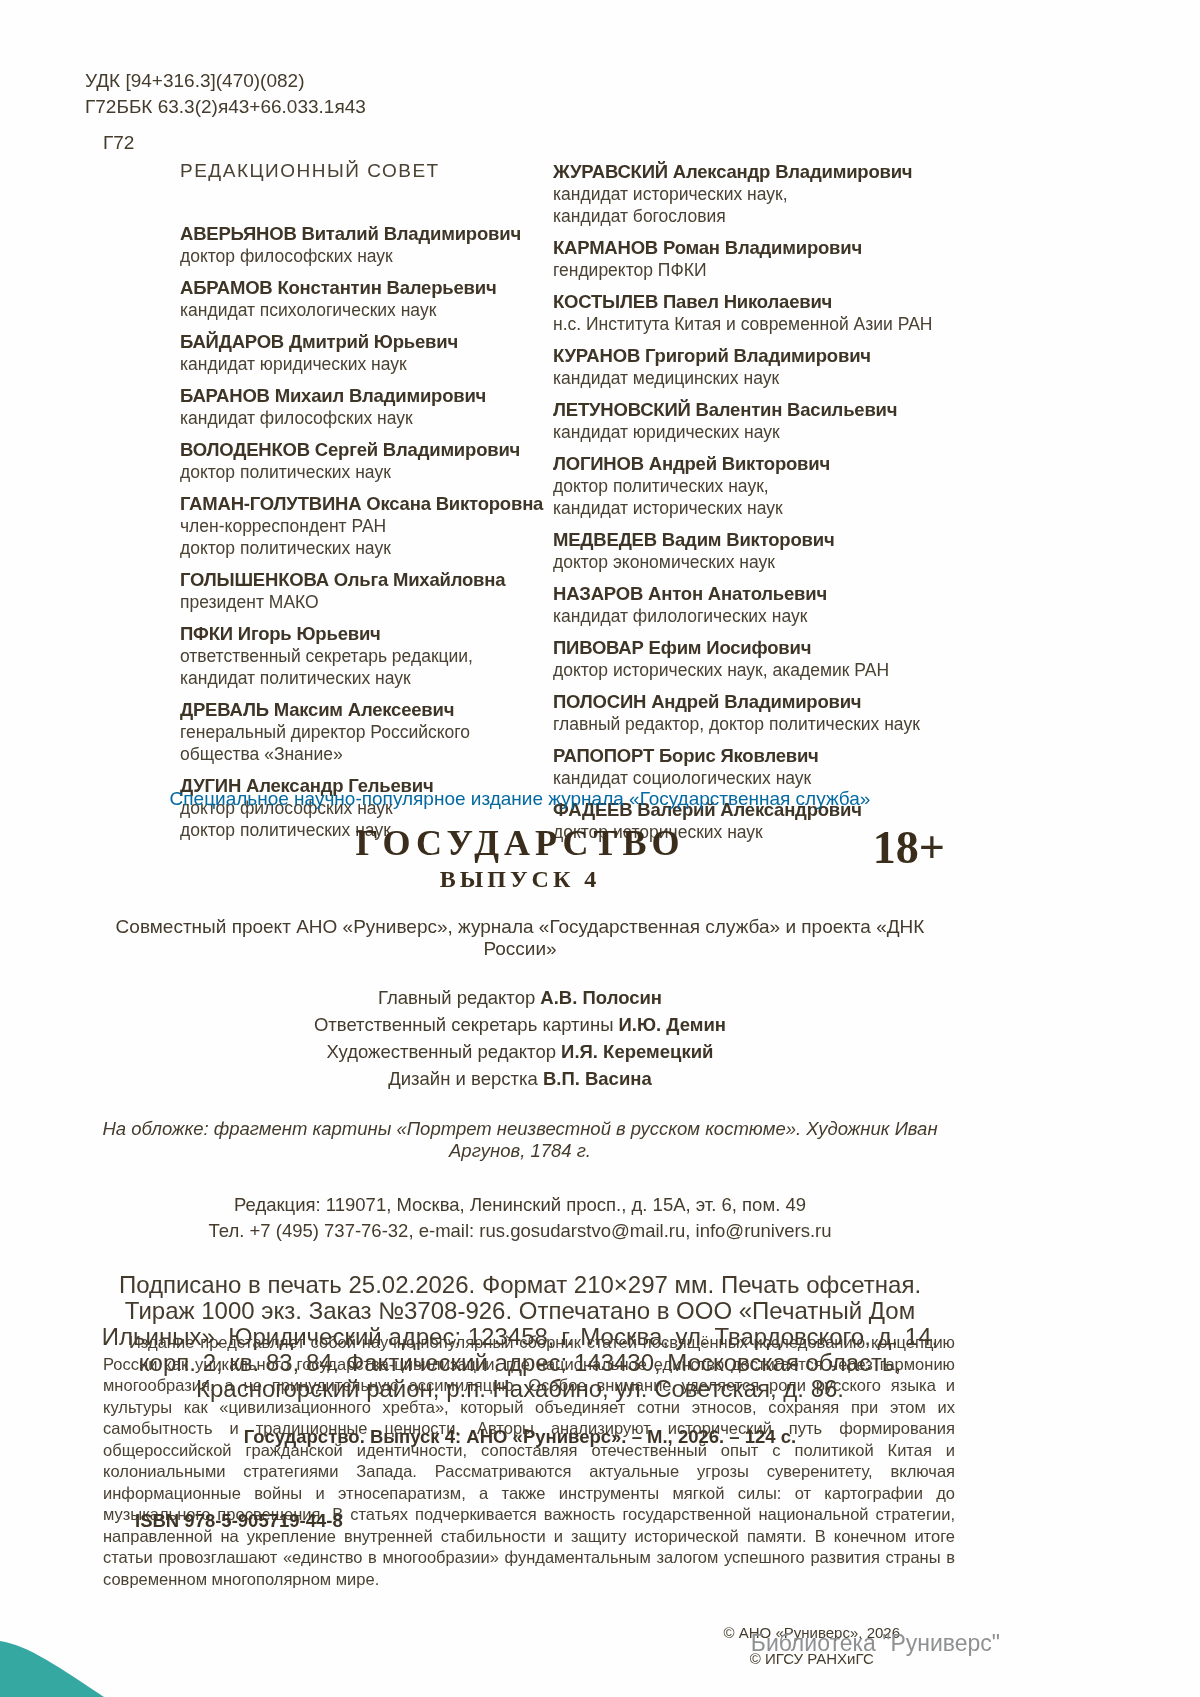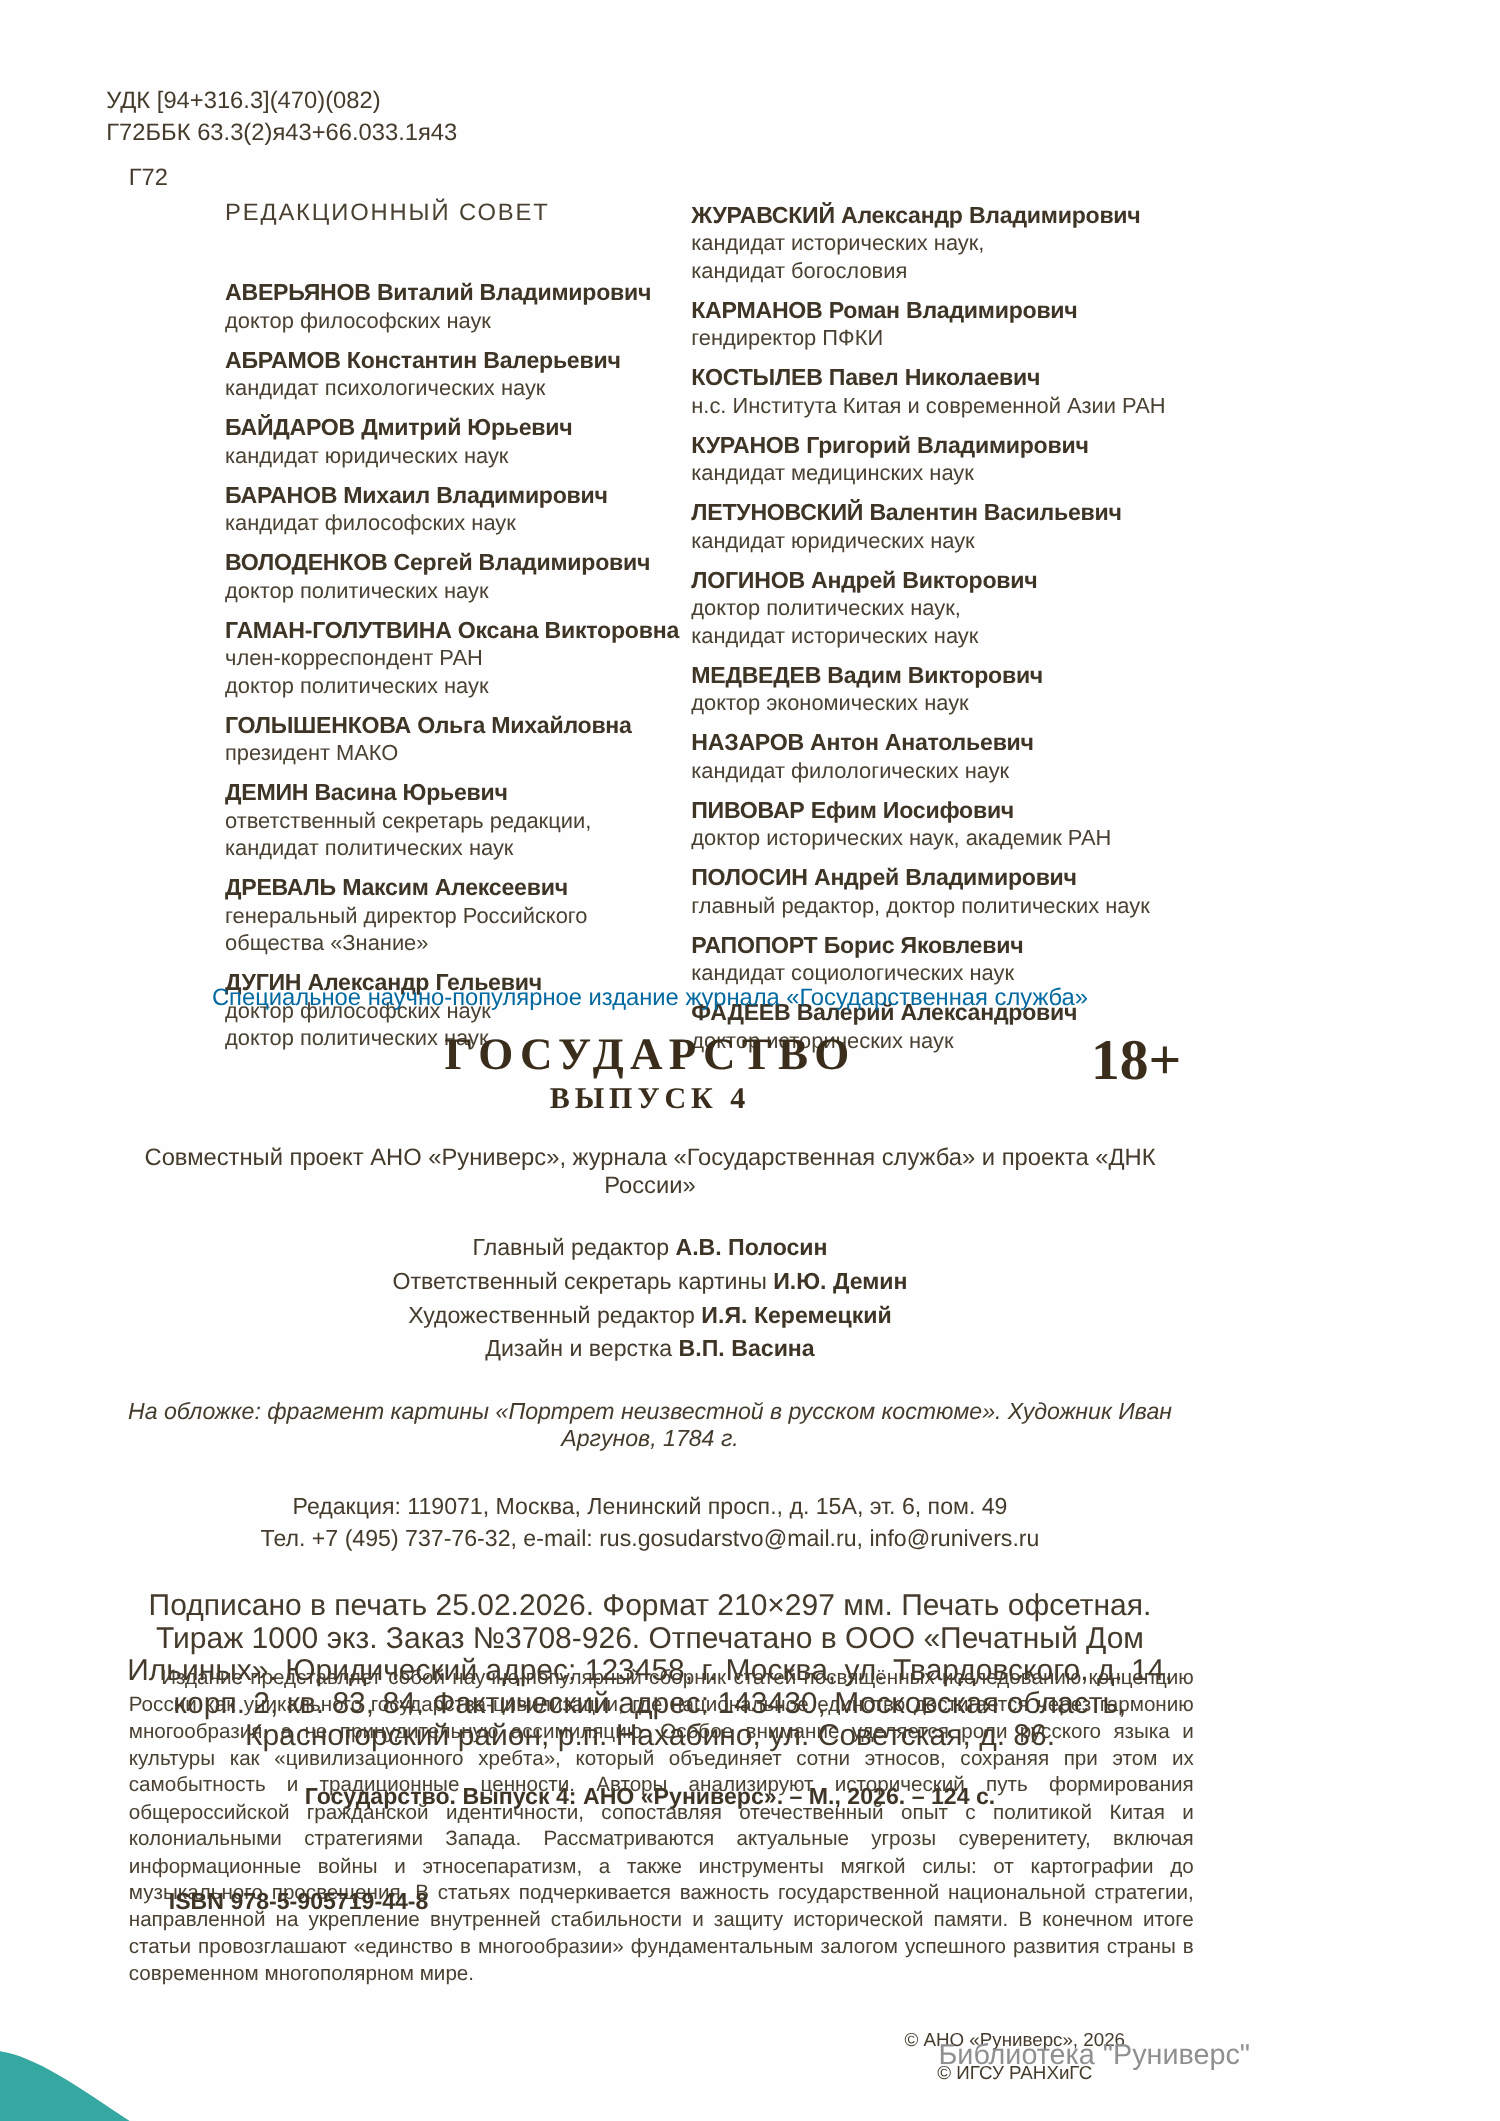--- a/index.html
+++ b/index.html
@@ -96,21 +96,21 @@
           <div class="entry">
             <div class="name">ГАМАН-ГОЛУТВИНА Оксана Викторовна</div>
             <div class="role">член-корреспондент РАН</div>
             <div class="role">доктор политических наук</div>
           </div>
           <div class="entry">
             <div class="name">ГОЛЫШЕНКОВА Ольга Михайловна</div>
             <div class="role">президент МАКО</div>
           </div>
           <div class="entry">
-            <div class="name">ДЕМИН Васина Юрьевич</div>
+            <div class="name">ПФКИ Игорь Юрьевич</div>
             <div class="role">ответственный секретарь редакции,</div>
             <div class="role">кандидат политических наук</div>
           </div>
           <div class="entry">
             <div class="name">ДРЕВАЛЬ Максим Алексеевич</div>
             <div class="role">генеральный директор Российского</div>
             <div class="role">общества «Знание»</div>
           </div>
           <div class="entry">
             <div class="name">ДУГИН Александр Гельевич</div>

